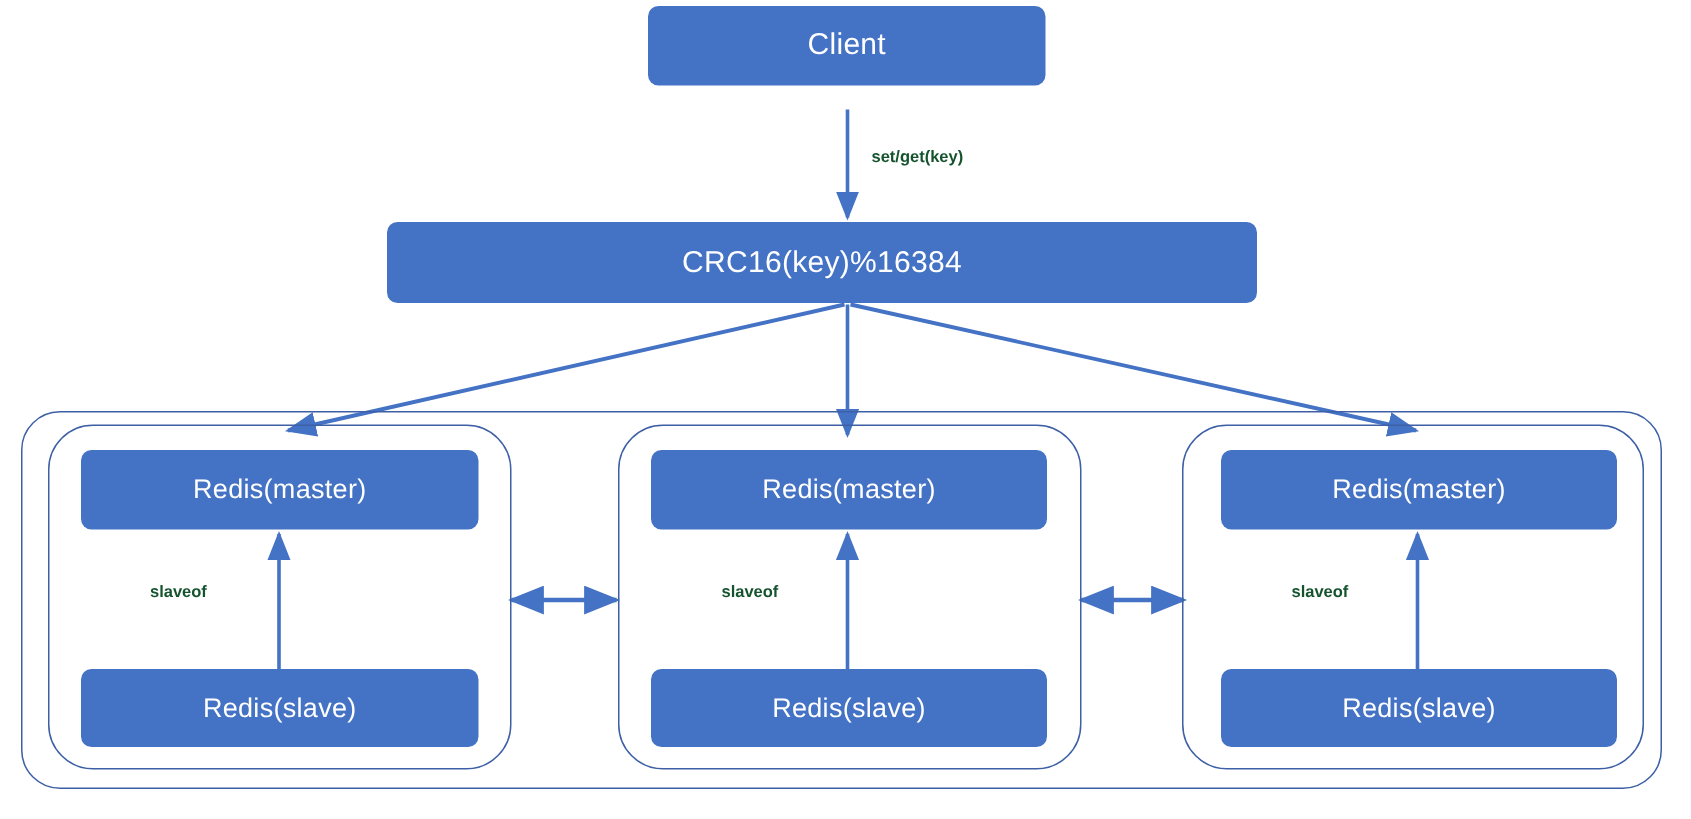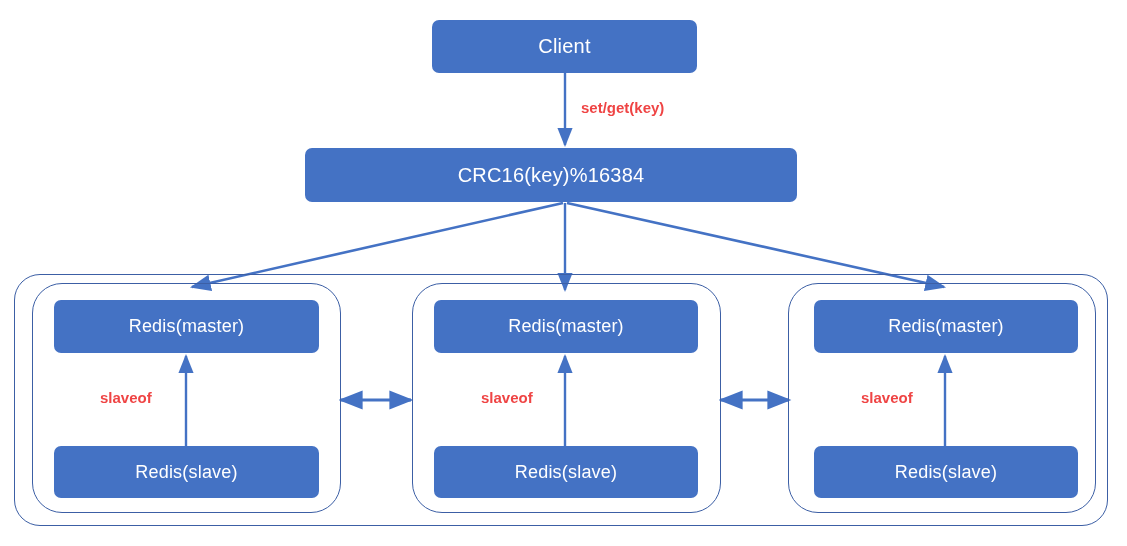--- a/index.html
+++ b/index.html
@@ -29,23 +29,23 @@
     border:1.3px solid #3c5fa5;
     border-radius:26px;
     box-sizing:border-box;
     background:transparent;
   }
   .outline.cluster{border-radius:30px;}
 
   
   .edge-label{
     position:absolute;
-    color:#ef4444;
+    color:#14532d;
     font-weight:bold;
-    font-size:15px;
+    font-size:11px;
     white-space:nowrap;
   }
 
   svg.arrows{
     position:absolute;left:0;top:0;width:1127px;height:546px;
     overflow:visible;pointer-events:none;
   }
 </style>
 </head>
 <body>
@@ -71,25 +71,25 @@
     <line x1="567" y1="203" x2="944" y2="287" stroke="#4472C4" stroke-width="2.6" marker-end="url(#ah)"></line>
 
     <line x1="186" y1="446" x2="186" y2="356" stroke="#4472C4" stroke-width="2.4" marker-end="url(#ah)"></line>
     <line x1="565" y1="446" x2="565" y2="356" stroke="#4472C4" stroke-width="2.4" marker-end="url(#ah)"></line>
     <line x1="945" y1="446" x2="945" y2="356" stroke="#4472C4" stroke-width="2.4" marker-end="url(#ah)"></line>
 
     <line x1="341" y1="400" x2="411" y2="400" stroke="#4472C4" stroke-width="3" marker-end="url(#ah)" marker-start="url(#ah-start)"></line>
     <line x1="721" y1="400" x2="789" y2="400" stroke="#4472C4" stroke-width="3" marker-end="url(#ah)" marker-start="url(#ah-start)"></line>
   </svg>
 
-  <div class="node big" style="left:432px;top:20px;width:265px;height:53px;">
+  <div class="node big" style="left:432px;top:4px;width:265px;height:53px;">
     <span>Client</span>
   </div>
 
-  <div class="node big" style="left:258px;top:148px;width:492px;height:54px;margin-left:47px;">
+  <div class="node big" style="left:258px;top:148px;width:580px;height:54px;">
     <span>CRC16(key)%16384</span>
   </div>
 
   <div class="edge-label" style="left:581px;top:99px;">set/get(key)</div>
 
   <div class="outline" style="left:14px;top:274px;width:1094px;height:252px;"></div>
 
   <div class="outline cluster" style="left:32px;top:283px;width:309px;height:230px;"></div>
 
   <div class="node" style="left:54px;top:300px;width:265px;height:53px;">

